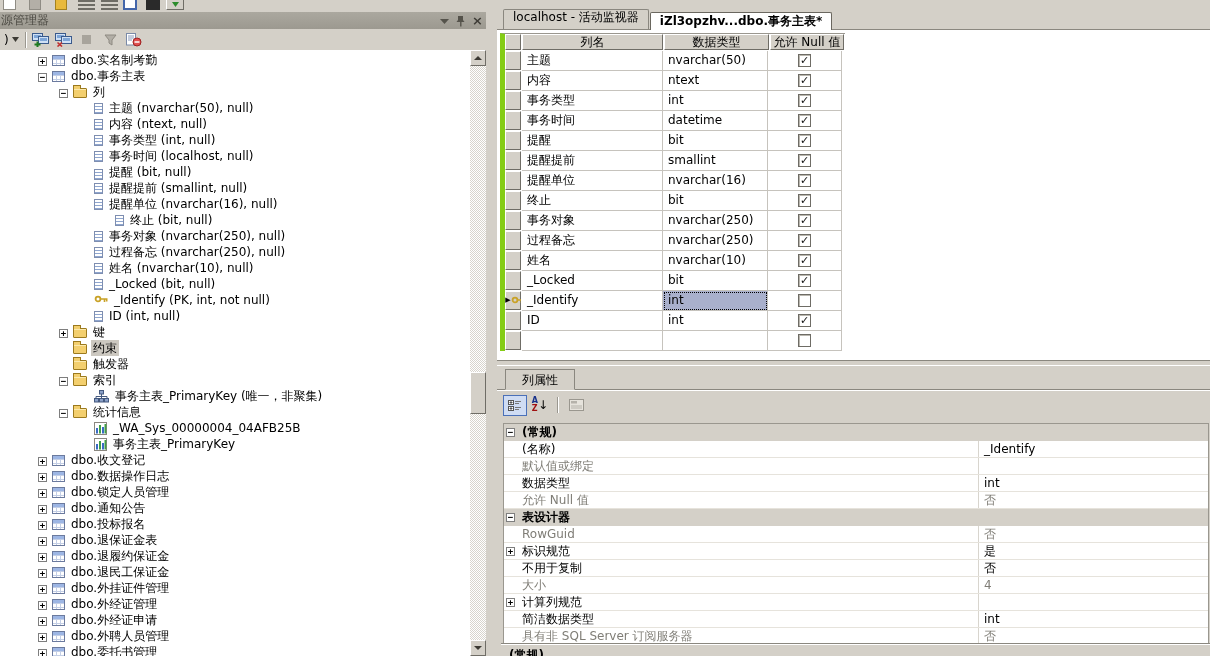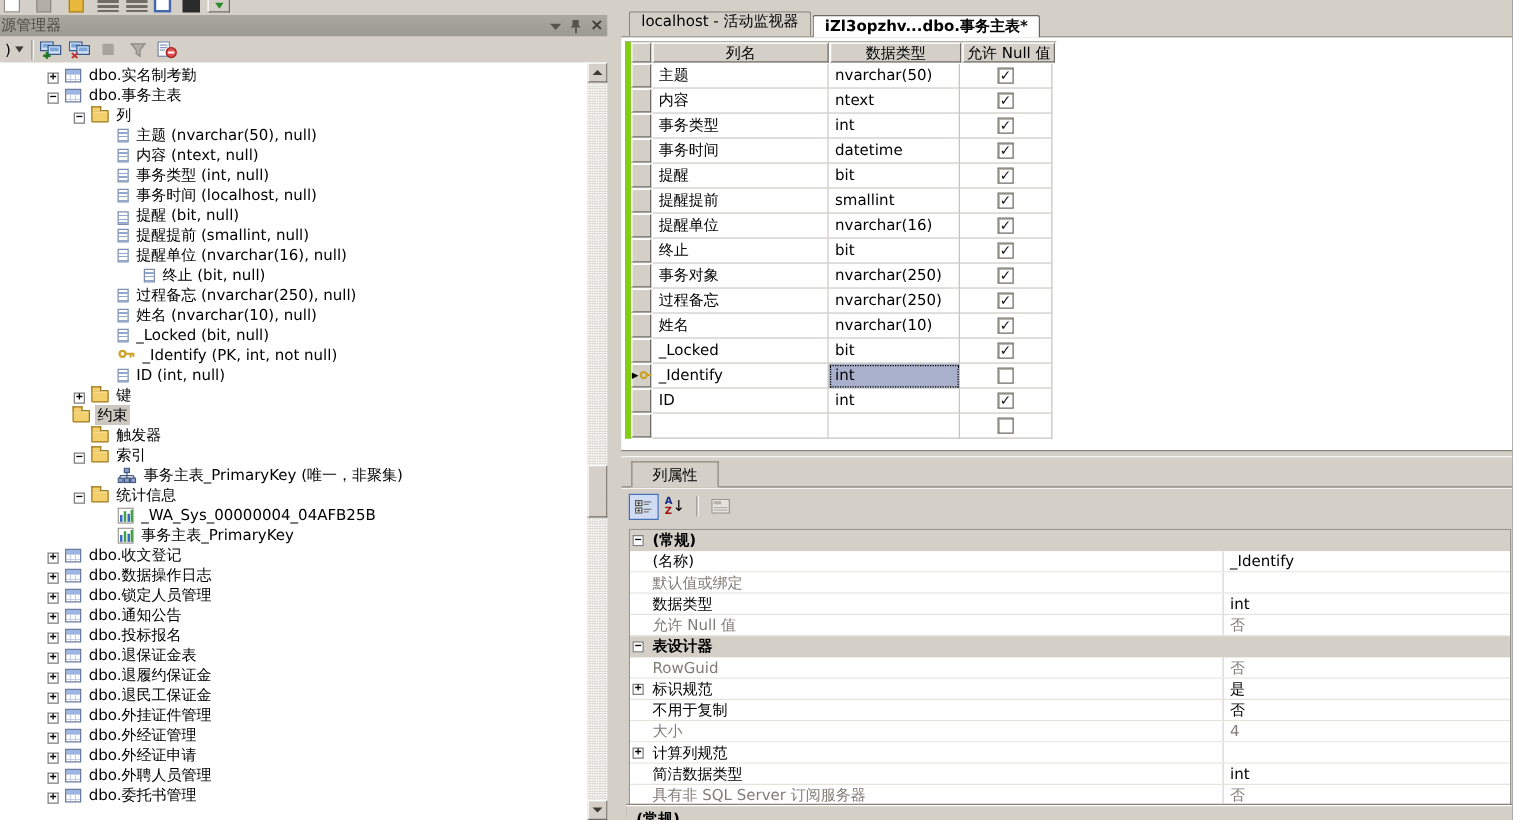--- a/index.html
+++ b/index.html
@@ -223,20 +223,25 @@
             <span class="tlabel">提醒单位 (nvarchar(16), null)</span>
           </div>
           <div class="tree-row" style="padding-left: 101px;">
             <span class="exp-slot"></span>
             <span class="ticon ticon-column"></span>
             <span class="tlabel">终止 (bit, null)</span>
           </div>
           <div class="tree-row" style="padding-left: 80px;">
             <span class="exp-slot"></span>
             <span class="ticon ticon-column"></span>
+            <span class="tlabel">事务对象 (nvarchar(250), null)</span>
+          </div>
+          <div class="tree-row" style="padding-left: 80px;">
+            <span class="exp-slot"></span>
+            <span class="ticon ticon-column"></span>
             <span class="tlabel">过程备忘 (nvarchar(250), null)</span>
           </div>
           <div class="tree-row" style="padding-left: 80px;">
             <span class="exp-slot"></span>
             <span class="ticon ticon-column"></span>
             <span class="tlabel">姓名 (nvarchar(10), null)</span>
           </div>
           <div class="tree-row" style="padding-left: 80px;">
             <span class="exp-slot"></span>
             <span class="ticon ticon-column"></span>
@@ -255,21 +260,21 @@
           <div class="tree-row" style="padding-left: 80px;">
             <span class="exp-slot"></span>
             <span class="ticon ticon-column"></span>
             <span class="tlabel">ID (int, null)</span>
           </div>
           <div class="tree-row" style="padding-left: 59px;">
             <span class="exp-slot"><span class="exp">+</span></span>
             <span class="ticon ticon-folder"></span>
             <span class="tlabel">键</span>
           </div>
-          <div class="tree-row" style="padding-left: 44px;">
+          <div class="tree-row" style="padding-left: 59px;">
             <span class="exp-slot"></span>
             <span class="ticon ticon-folder"></span>
             <span class="tlabel sel">约束</span>
           </div>
           <div class="tree-row" style="padding-left: 59px;">
             <span class="exp-slot"></span>
             <span class="ticon ticon-folder"></span>
             <span class="tlabel">触发器</span>
           </div>
           <div class="tree-row" style="padding-left: 59px;">

